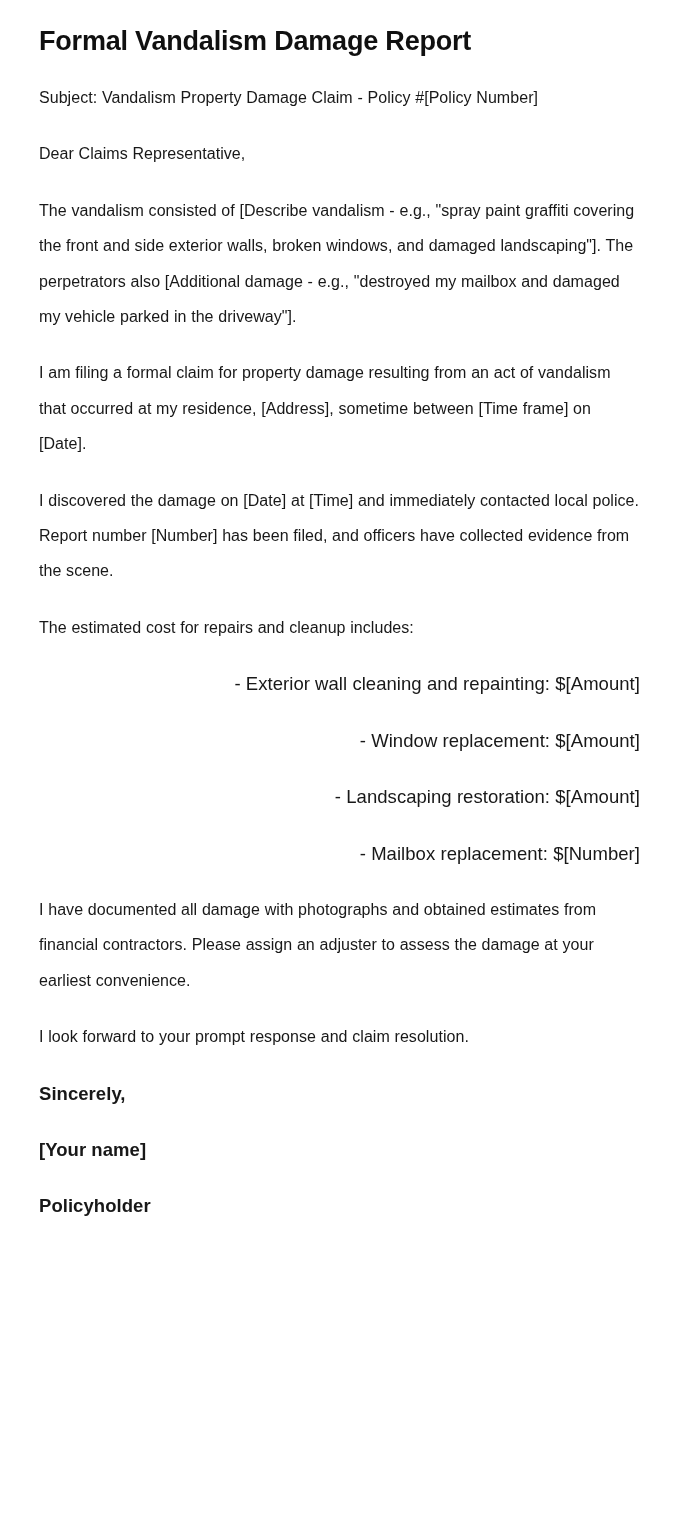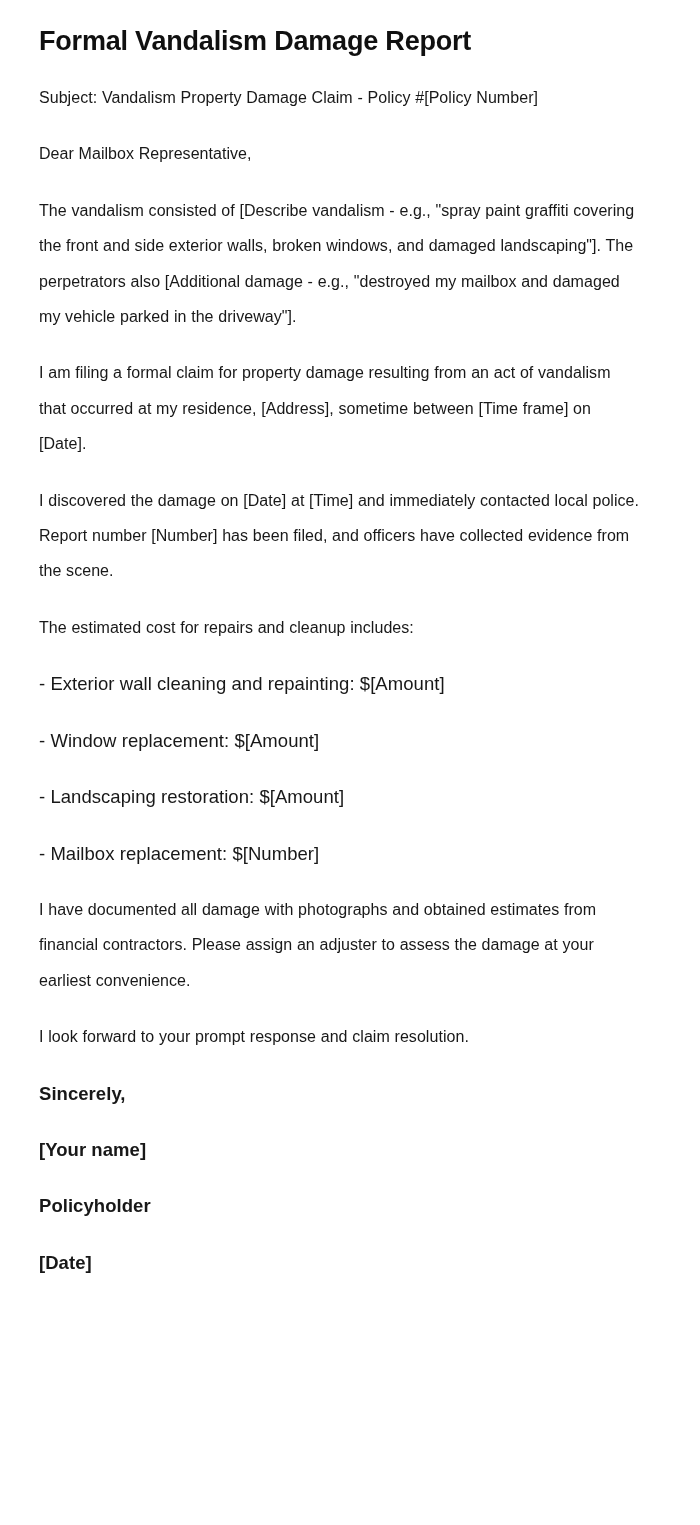--- a/index.html
+++ b/index.html
@@ -53,20 +53,21 @@
     margin-bottom: 0;
   }
   .list-line {
     font-family: "Liberation Sans Narrow", "Liberation Sans", sans-serif;
     font-size: 18.5px;
     line-height: 35.4px;
     font-weight: 400;
     color: #181818;
     margin: 0 0 21px 0;
     letter-spacing: 0.05px;
+    text-align: right;
   }
   .signature-line {
     font-family: "Liberation Sans Narrow", "Liberation Sans", sans-serif;
     font-size: 18.5px;
     line-height: 35.4px;
     font-weight: 700;
     color: #181818;
     margin: 0 0 21px 0;
     letter-spacing: 0.05px;
   }
@@ -74,21 +75,21 @@
 </head>
 <body>
 
 <div class="page">
   <div class="doc">
 
     <h1 class="doc-title">Formal Vandalism Damage Report</h1>
 
     <p class="para">Subject: Vandalism Property Damage Claim - Policy #[Policy Number]</p>
 
-    <p class="para">Dear Mailbox Representative,</p>
+    <p class="para">Dear Claims Representative,</p>
 
     <p class="para">The vandalism consisted of [Describe vandalism - e.g., "spray paint graffiti covering the front and side exterior walls, broken windows, and damaged landscaping"]. The perpetrators also [Additional damage - e.g., "destroyed my mailbox and damaged my vehicle parked in the driveway"].</p>
 
     <p class="para">I am filing a formal claim for property damage resulting from an act of vandalism that occurred at my residence, [Address], sometime between [Time frame] on [Date].</p>
 
     <p class="para">I discovered the damage on [Date] at [Time] and immediately contacted local police. Report number [Number] has been filed, and officers have collected evidence from the scene.</p>
 
     <p class="para">The estimated cost for repairs and cleanup includes:</p>
 
     <p class="list-line">- Exterior wall cleaning and repainting: $[Amount]</p>
@@ -103,16 +104,15 @@
     <p class="para">I have documented all damage with photographs and obtained estimates from financial contractors. Please assign an adjuster to assess the damage at your earliest convenience.</p>
 
     <p class="para">I look forward to your prompt response and claim resolution.</p>
 
     <p class="signature-line">Sincerely,</p>
 
     <p class="signature-line">[Your name]</p>
 
     <p class="signature-line">Policyholder</p>
 
-    <p class="signature-line">[Date]</p>
 
   </div>
 </div>
 
 </body></html>

